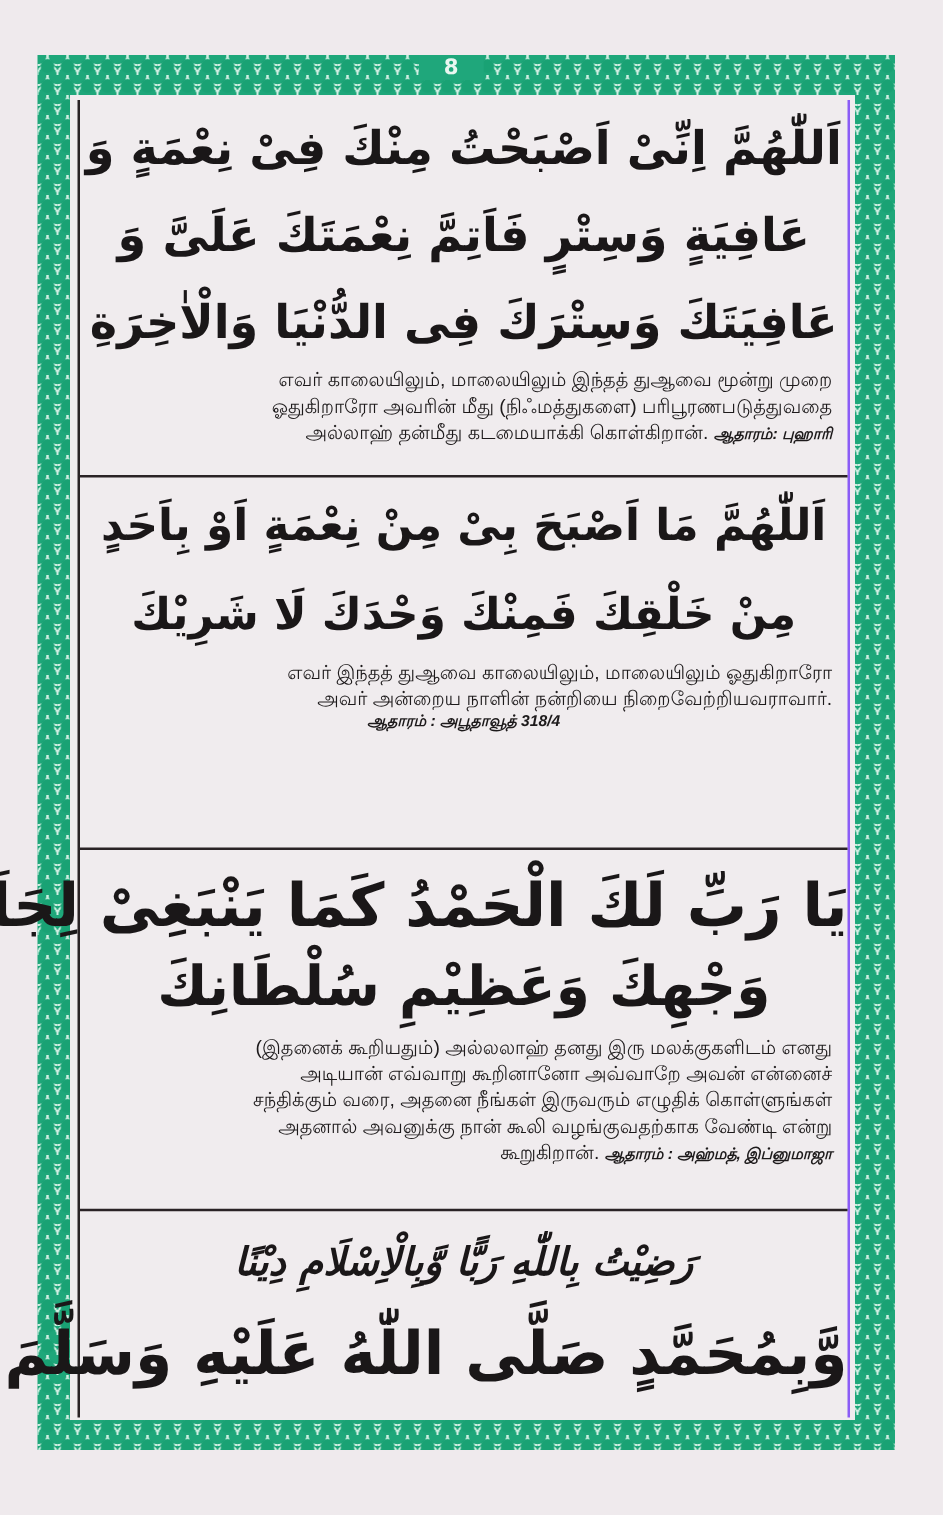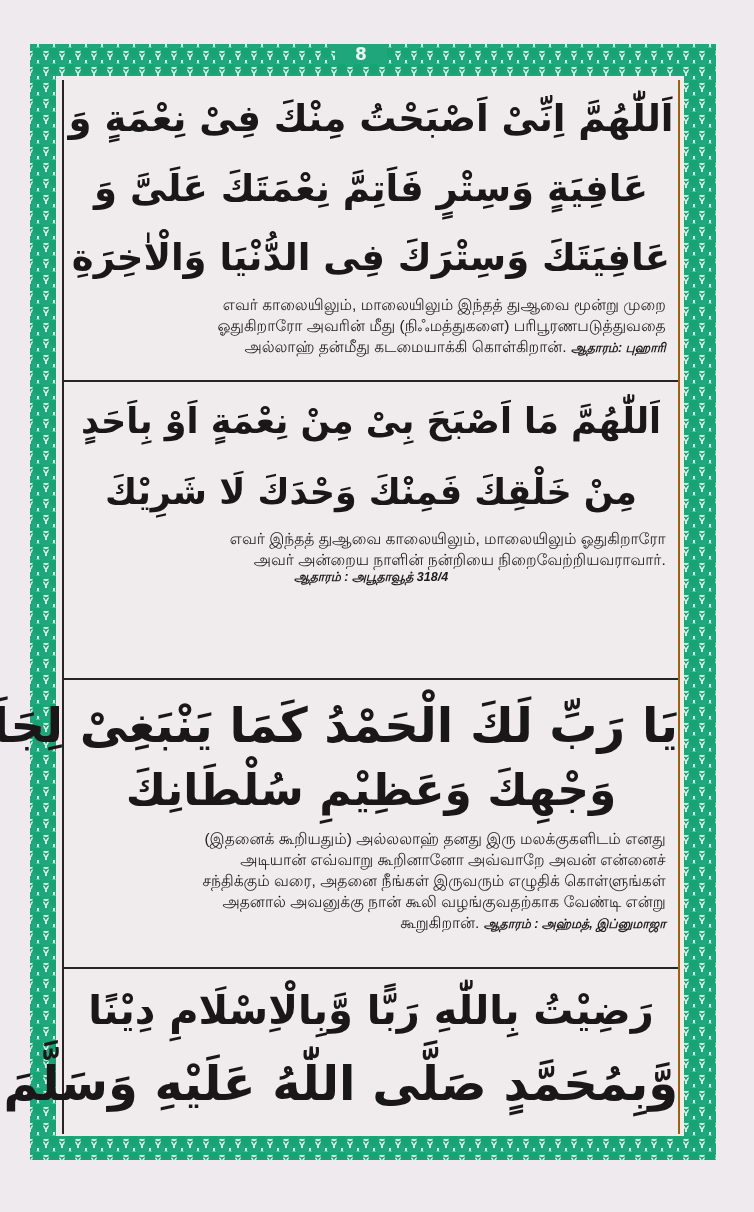--- a/index.html
+++ b/index.html
@@ -25,21 +25,21 @@
   .page-num {
     color:#e9f7f1; font-weight:bold; font-size:17px; line-height:18px;
     font-family:"DejaVu Sans", sans-serif;
   }
   .inner {
     position:absolute; left:56px; top:76px; width:628px; height:1060px;
     background:#f0ecee; box-sizing:border-box;
   }
   .content {
     position:absolute; left:62px; top:80px; width:618px; height:1054px;
-    border-left:2px solid #2a2325; border-right:2px solid #a16207;
+    border-left:2px solid #2a2325; border-right:2px solid #8b5cf6;
     box-sizing:border-box;
   }
   .section {
     position:absolute; left:0; width:100%; box-sizing:border-box;
     display:flex; flex-direction:column; align-items:center;
   }
   .divider {
     position:absolute; left:0; width:100%; height:2px; background:#2a2325;
   }
   .arabic {
@@ -105,17 +105,17 @@
       <div>அதனால் அவனுக்கு நான் கூலி வழங்குவதற்காக வேண்டி என்று</div>
       <div>
         <span>கூறுகிறான்.</span>
         <span class="cite">ஆதாரம் : அஹ்மத், இப்னுமாஜா</span>
       </div>
     </div>
   </div>
   <div class="divider" style="top:887px;"></div>
 
   <div class="section" style="top:894px;height:158px;">
-    <div class="arabic" style="font-size:40px;line-height:72px;">رَضِيْتُ بِاللّٰهِ رَبًّا وَّبِالْاِسْلَامِ دِيْنًا</div>
+    <div class="arabic" style="font-size:31px;line-height:72px;font-style:italic;">رَضِيْتُ بِاللّٰهِ رَبًّا وَّبِالْاِسْلَامِ دِيْنًا</div>
     <div class="arabic" style="font-size:48px;line-height:74px;">وَّبِمُحَمَّدٍ صَلَّى اللّٰهُ عَلَيْهِ وَسَلَّمَ</div>
   </div>
 
 </div>
 
 </body></html>

